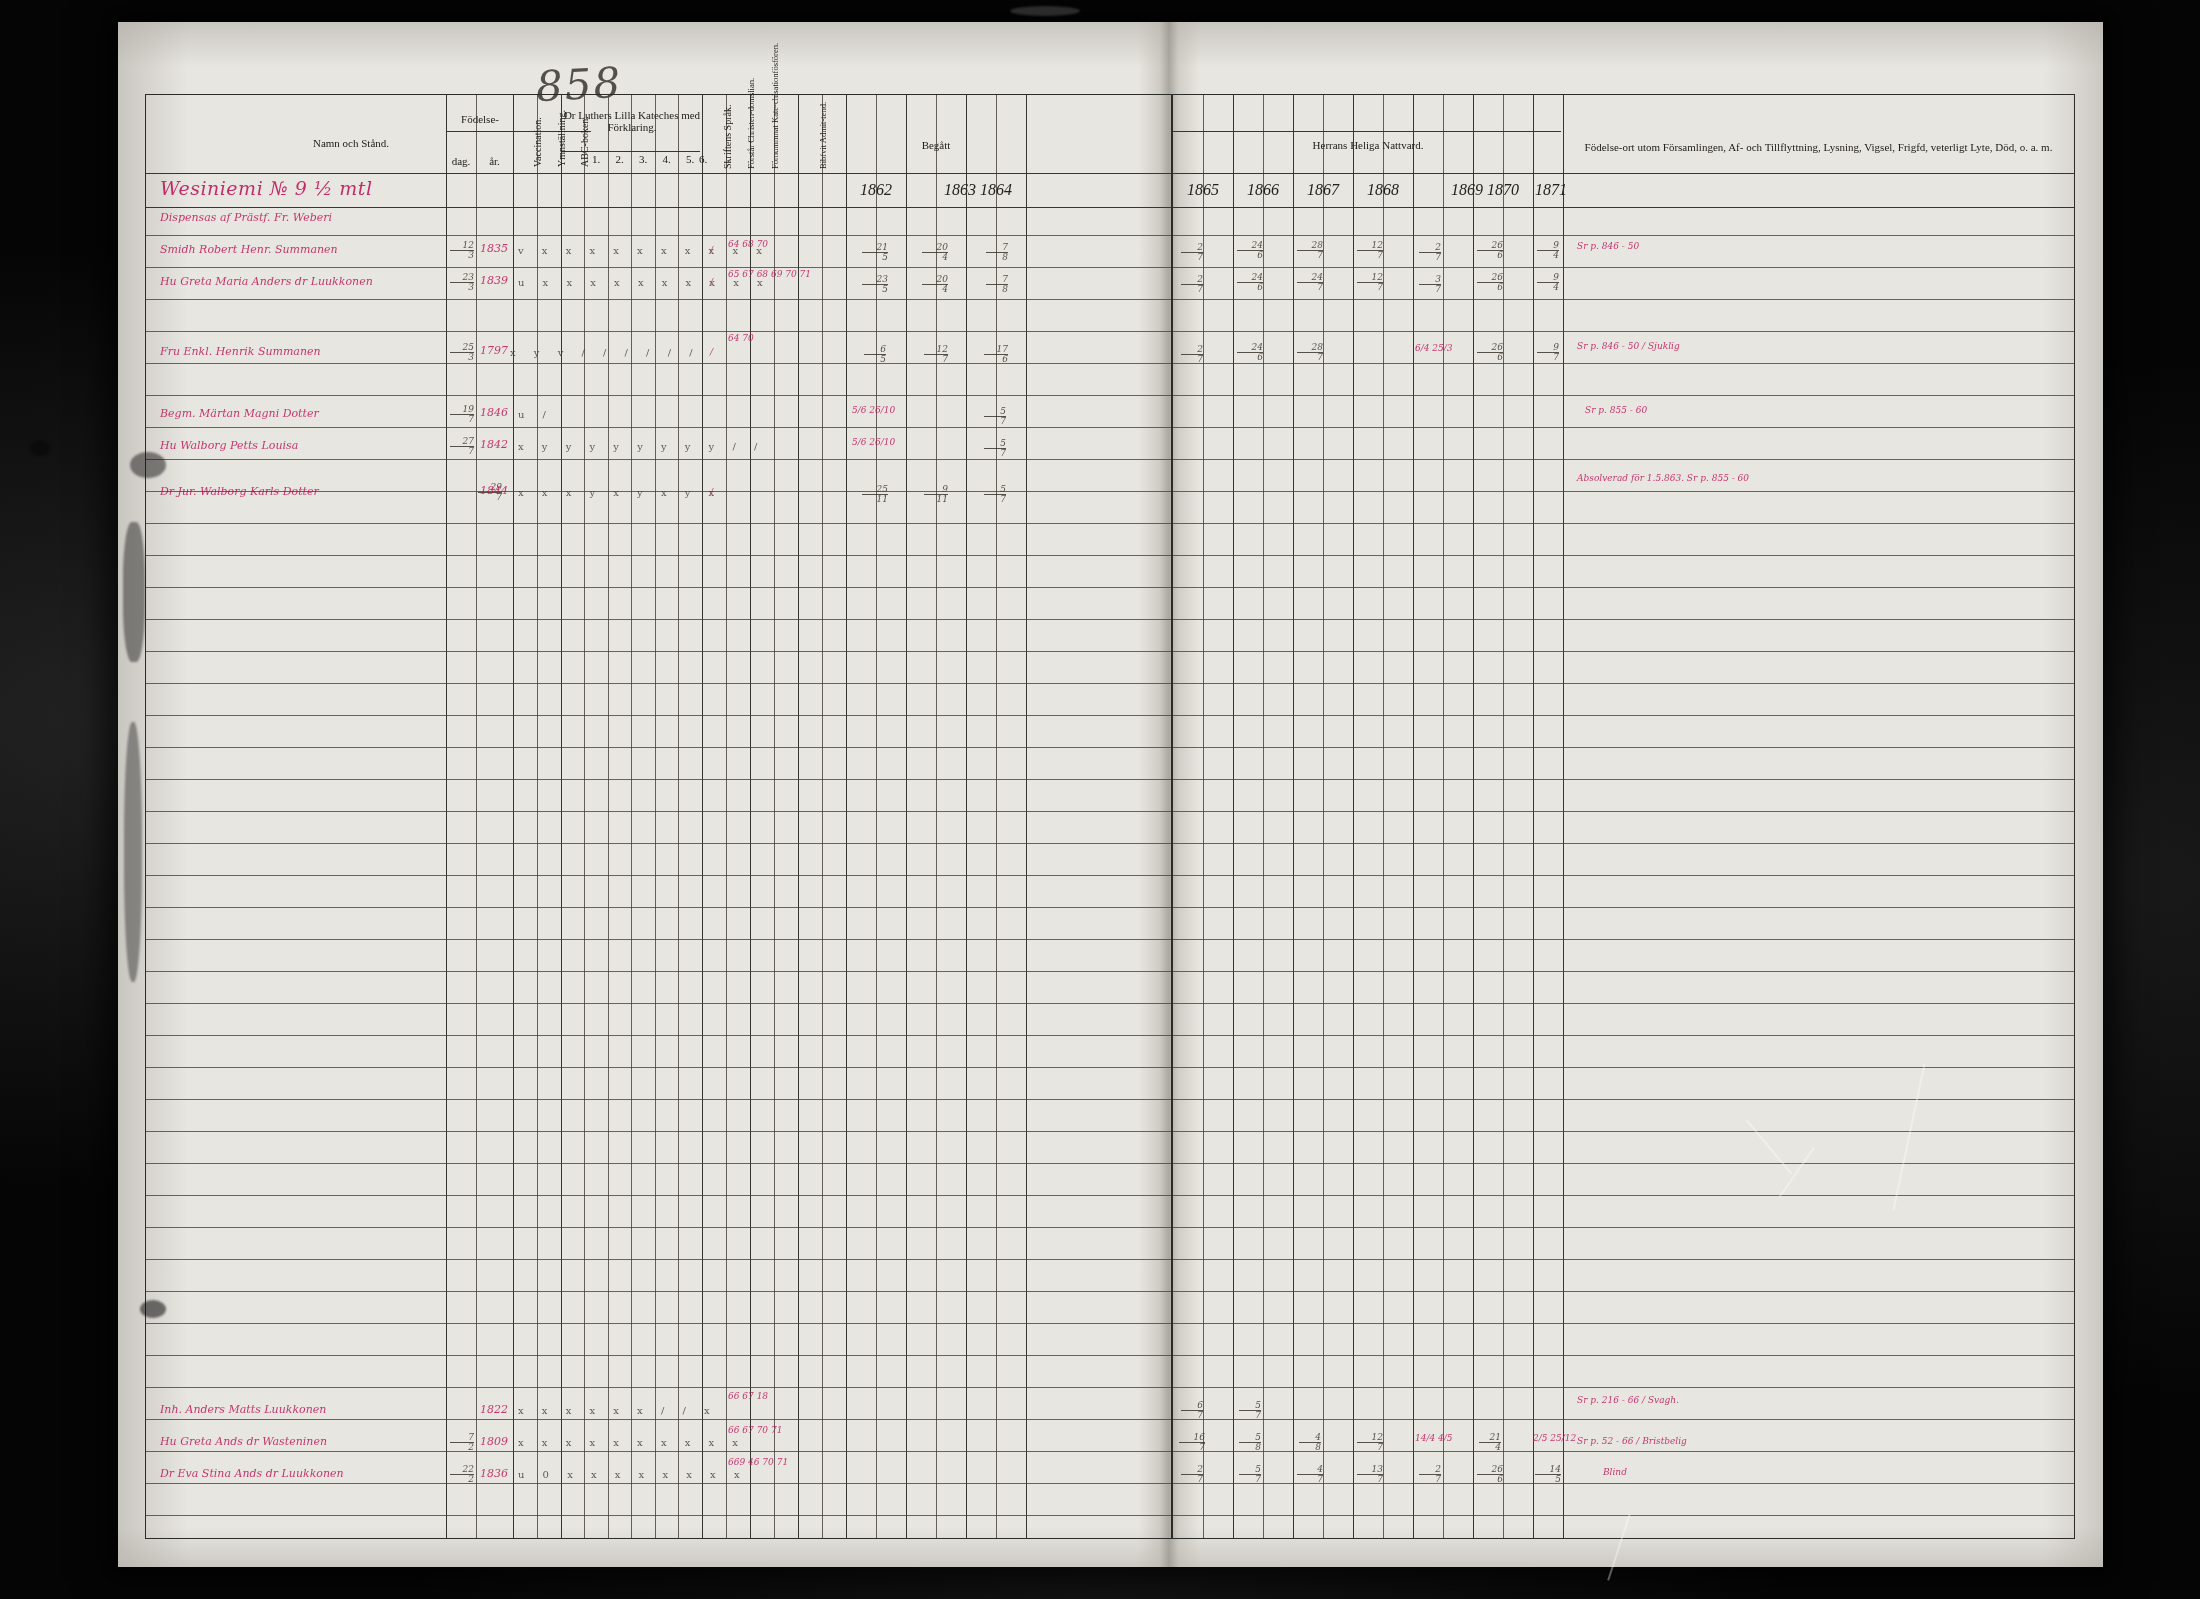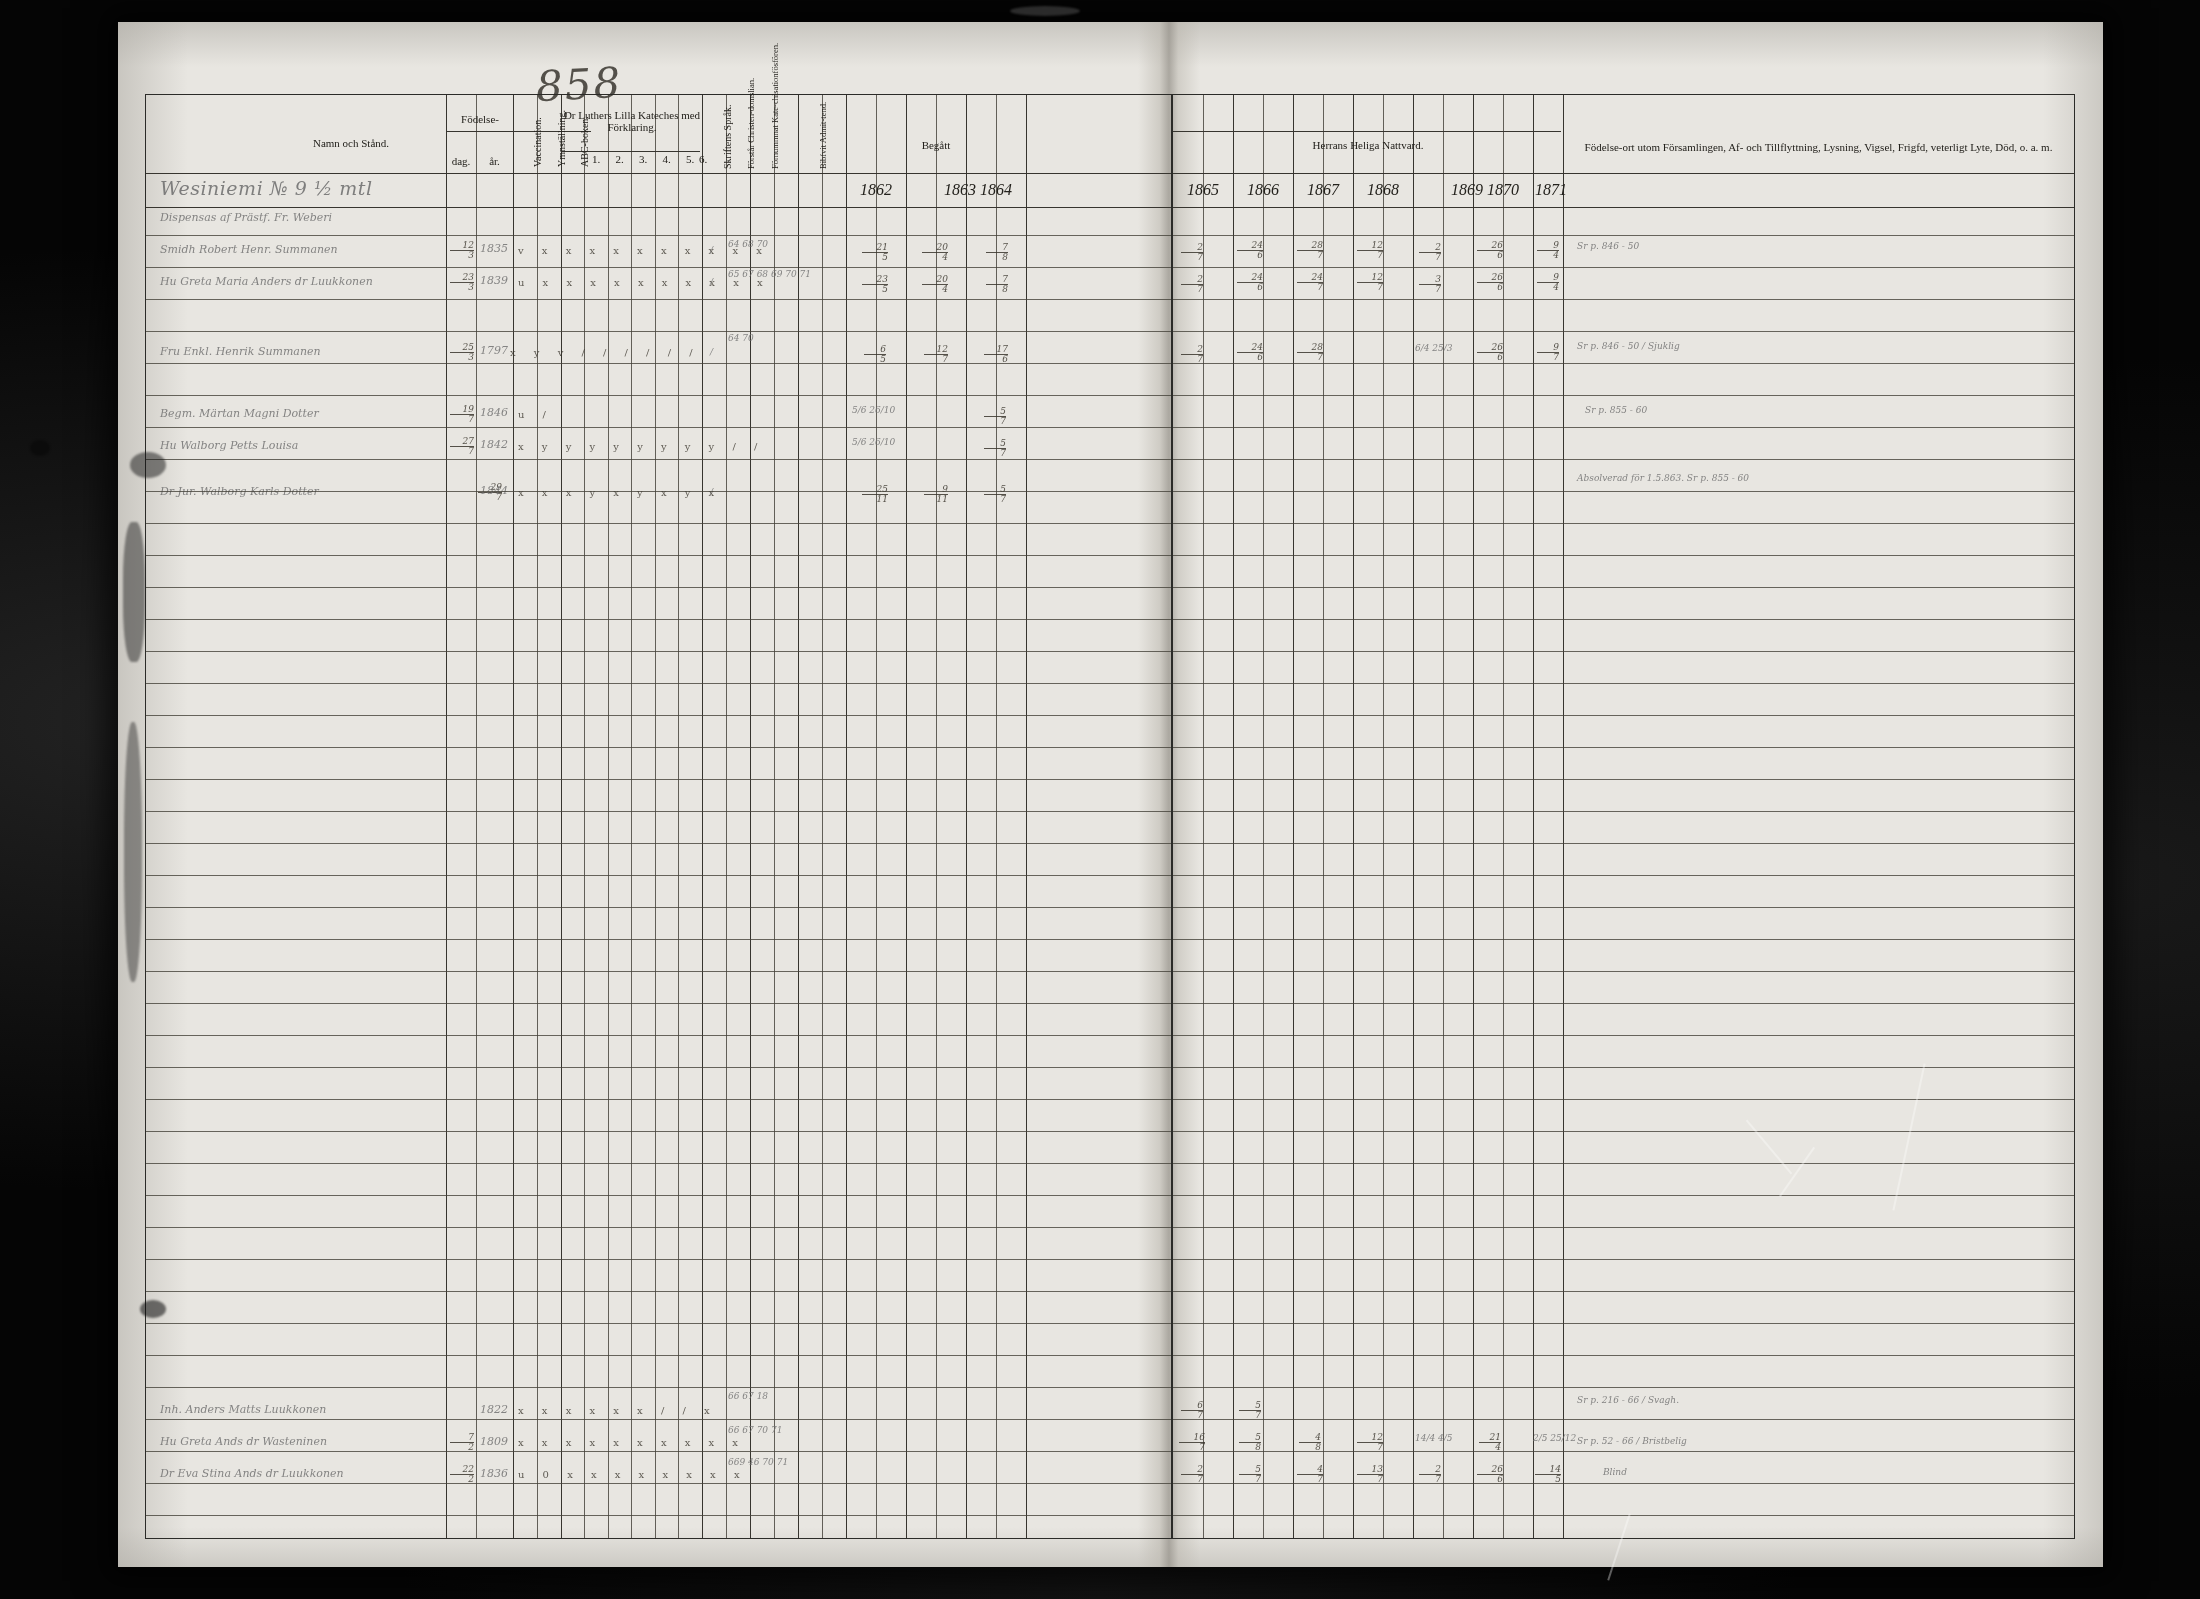--- a/index.html
+++ b/index.html
@@ -118,21 +118,21 @@
     transform: rotate(-90deg);
     white-space: nowrap;
     font-size: 10px;
     color: #23211c;
   }
   
   .hand {
     position: absolute;
     font-family: "DejaVu Serif", serif;
     font-style: italic;
-    color: #737373;
+    color: #be185d;
     white-space: nowrap;
     opacity: 0.86;
   }
   .hand.s  { font-size: 11px; }
   .hand.xs { font-size: 9px; }
   .hand.title { font-size: 19px; letter-spacing: .5px; opacity: .9; }
   .frac {
     position: absolute;
     font-family: "DejaVu Serif", serif;
     font-style: italic;

